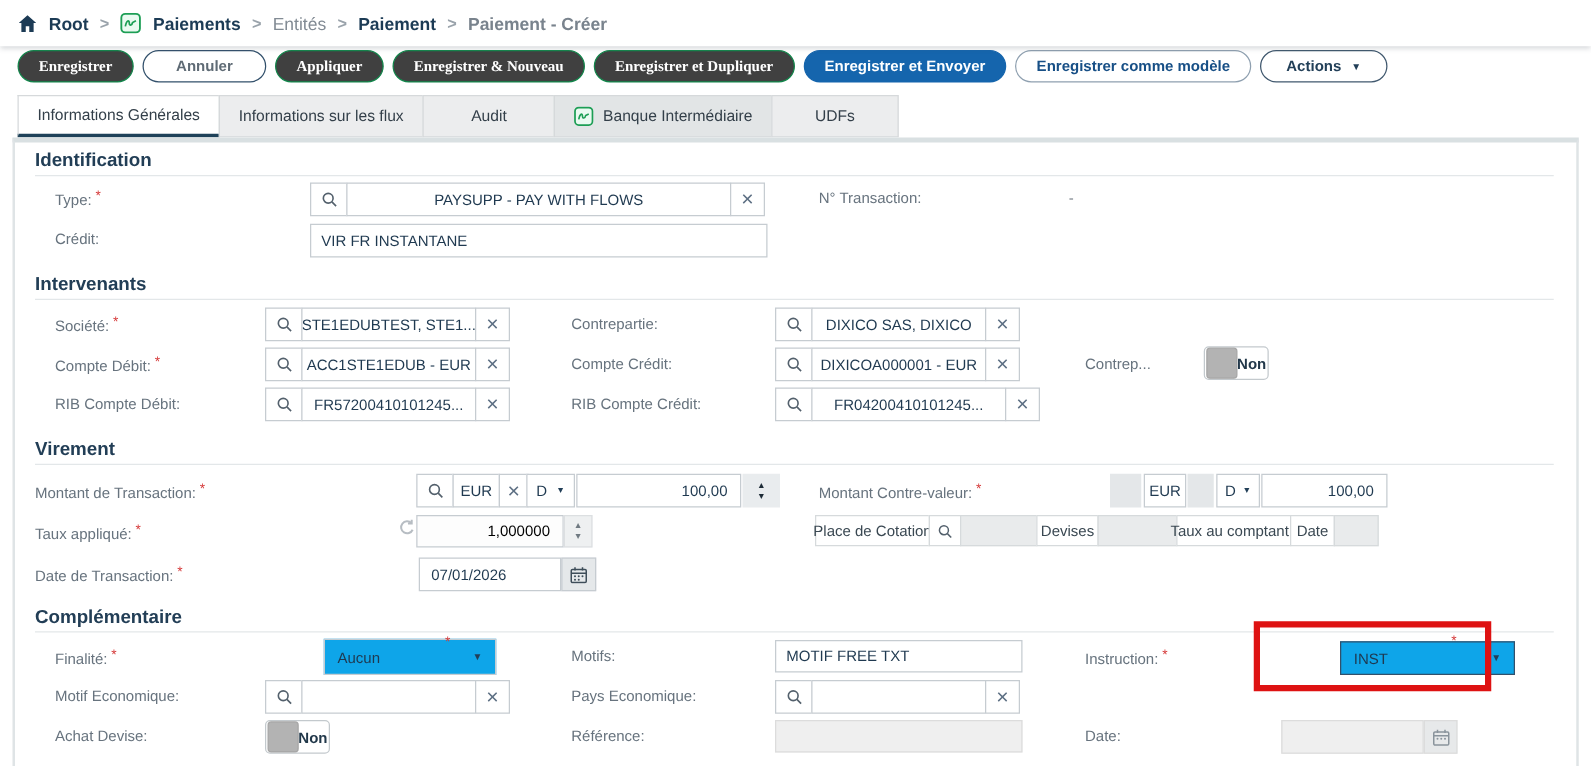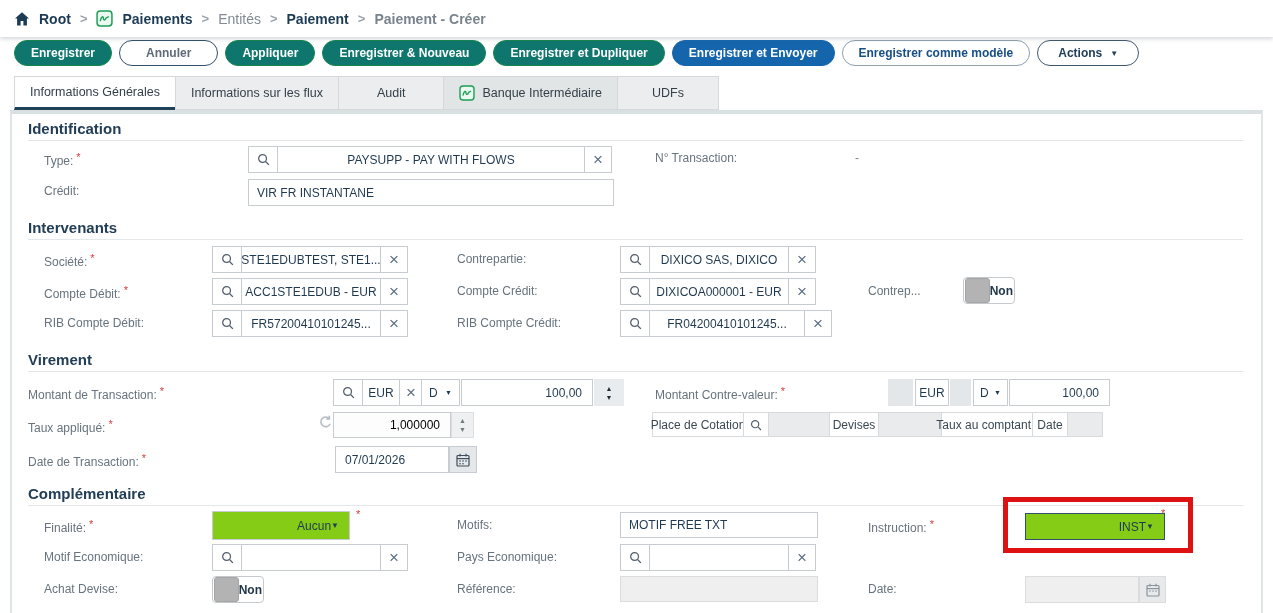--- a/index.html
+++ b/index.html
@@ -10,21 +10,21 @@
   .hdr{left:0;top:0;width:1273px;height:37px;background:#fff;box-shadow:0 2px 4px rgba(90,100,110,.25);
        display:flex;align-items:center;padding-left:14px;gap:9px;z-index:5;}
   .bc-bold{font-size:14px;font-weight:bold;color:#1c3b55;white-space:nowrap;}
   .bc-gray{font-size:14px;color:#828b94;white-space:nowrap;}
   .bc-gray-b{font-size:14px;font-weight:bold;color:#79838d;white-space:nowrap;}
   .bc-sep{font-size:13px;color:#9aa3ab;font-weight:bold;}
   
   .tb{left:14px;top:40px;display:flex;gap:7px;}
   .btn{height:26px;border-radius:13px;padding:0 16px;font-size:12px;font-weight:bold;
        display:flex;align-items:center;justify-content:center;white-space:nowrap;cursor:pointer;box-sizing:border-box;gap:8px;}
-  .btn-green{background:#0f766e;color:#fff;border:1px solid #12864b;}
+  .btn-green{background:#404040;color:#fff;border:1px solid #12864b;font-family:Liberation Serif, serif;}
   .btn-blue{background:#1565ad;color:#fff;border:1px solid #1565ad;}
   .btn-out-dark{background:#fff;color:#5f6b75;border:1px solid #32506b;padding:0 26px;}
   .btn-out-blue{background:#fff;color:#174f86;border:1px solid #8fa0b0;}
   .btn-out-act{background:#fff;color:#223f58;border:1px solid #40586e;padding:0 20px;}
   .caret{font-size:8px;color:#223f58;}
   
   .tabs{left:14px;top:76px;display:flex;}
   .tab{height:34px;display:flex;align-items:center;padding:0 15px;font-size:12.5px;color:#333f49;
        border:1px solid #d6d9db;background:#ecedee;margin-left:-1px;box-sizing:border-box;gap:7px;white-space:nowrap;}
   .tab-active{background:#fff;border-bottom:3px solid #1f4259;margin-left:0;}
@@ -50,22 +50,22 @@
   .graycell{background:#e4e7e9;}
   .dis{background:#efefef;border:1px solid #dcdcdc;}
   .toggle{border:1px solid #c3c9cd;border-radius:4px;background:#fff;display:flex;align-items:center;padding:1px;cursor:pointer;}
   .knob{width:24px;height:23px;background:#b3b3b3;border-radius:3px;border:1px solid #a5a5a5;}
   .toglbl{flex:1;text-align:center;font-size:12px;font-weight:bold;color:#22384a;}
   .qs-cell{height:25px;border:1px solid #d6dadc;display:flex;align-items:center;justify-content:center;
            font-size:12px;color:#3a4852;box-sizing:border-box;background:#fff;white-space:nowrap;}
   .qs-cell+.qs-cell{margin-left:-1px;}
   .qs-gray{background:#e9ebec;}
   .redbox{border:5px solid #de1212;background:transparent;z-index:20;}
-  .sel{border:1px solid #c6ccd1;background:#84cc16;display:flex;align-items:center;justify-content:flex-end;
-       padding:0 10px;font-size:12px;color:#1f3950;box-sizing:border-box;cursor:pointer;}
+  .sel{border:1px solid #c6ccd1;background:#0ea5e9;display:flex;align-items:center;justify-content:space-between;
+       padding:0 10px;font-size:12px;color:#1f3950;box-sizing:border-box;cursor:pointer;margin-left:47px;}
 </style>
 </head>
 <body>
 
 <div class="abs hdr">
   <span style="display:flex;">
     <svg width="16" height="16" viewBox="0 0 16 16">
         <path d="M8 1.2 L15 7.4 H12.9 V14.6 H9.4 V9.9 H6.6 V14.6 H3.1 V7.4 H1 Z" fill="#1c3b55"></path>
       </svg>
   </span>

